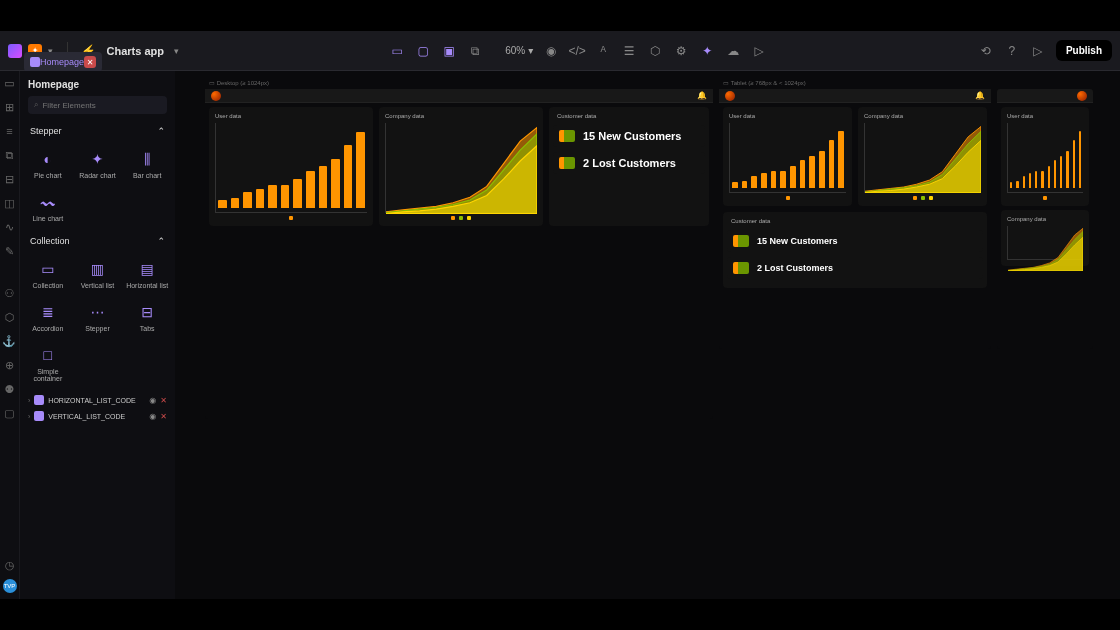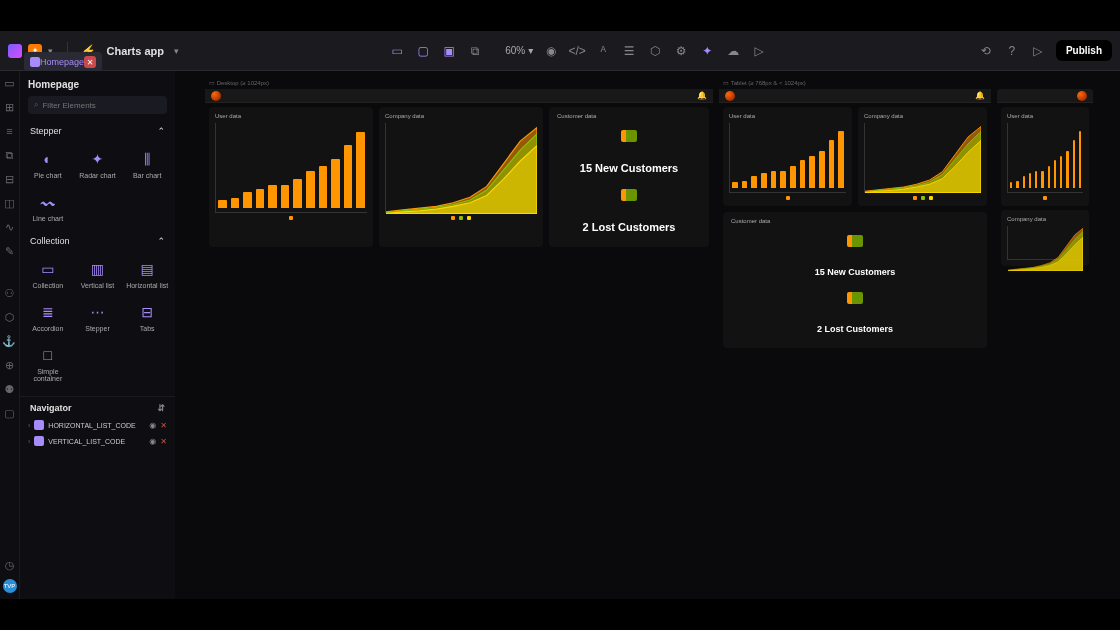--- a/index.html
+++ b/index.html
@@ -64,21 +64,21 @@
 .preview-body { position:relative; padding:4px; }
 .card-row { display:flex; gap:6px; margin-bottom:6px; }
 .dash-card { flex:1; background:#121212; border-radius:4px; padding:6px; min-width:0; }
 .card-title { font-size:6px; color:#aaa; margin-bottom:4px; }
 
 .chart-bars { height: 90px; display:flex; align-items:flex-end; gap:4px; padding:4px 2px; position:relative; border-left:1px solid #333; border-bottom:1px solid #333; }
 .chart-bars .bar { background:#ff9500; flex:1; border-radius:1px 1px 0 0; }
 .chart-area { height:90px; position:relative; border-left:1px solid #333; border-bottom:1px solid #333; }
 .area-path { position:absolute; inset:0; }
 
-.list-card { background:#121212; border-radius:4px; padding:5px 6px; display:flex; align-items:center; gap:20px; margin-bottom:5px;flex-direction:column; }
+.list-card { background:#121212; border-radius:4px; padding:5px 6px; display:flex; align-items:center; gap:8px; margin-bottom:5px; }
 .list-icon { width:16px; height:12px; background:linear-gradient(90deg,#ff9500 30%,#6a9500 30%); border-radius:2px; }
 .list-text { font-size:9px; color:#fff; font-weight:600; flex:1; }
 .list-badge { width:12px; height:12px; border-radius:50%; background:#ffb300; display:flex; align-items:center; justify-content:center; font-size:7px; color:#000; }
 .p1 .list-text { font-size:11px; }
 .p2 .list-text { font-size:9px; }
 
 .hex-bg { position:absolute; top:170px; left:6px; right:6px; bottom:0; opacity:0.35; background:
   radial-gradient(circle at 10% 20%, rgba(255,100,20,0.1), transparent 40%);
 }
 .hex-pattern { position:absolute; inset:0;
@@ -231,24 +231,20 @@
       <div class="elem-card">
         <div class="elem-icon">⊟</div>
         <div class="elem-label">Tabs</div>
       </div>
       <div class="elem-card">
         <div class="elem-icon">□</div>
         <div class="elem-label">Simple container</div>
       </div>
     </div>
 
-  <div class="nav-hdr">
-    <span>Navigator</span>
-    <span style="color:#888;">⇵</span>
-  </div>
   <div id="nav-rows">
       <div class="nav-row">
         <span class="expand">›</span>
         <div class="ntype"></div>
         <span class="nlabel">HORIZONTAL_LIST_CODE</span>
         <span class="eye">◉</span>
         <span class="del">✕</span>
       </div>
       <div class="nav-row">
         <span class="expand">›</span>

